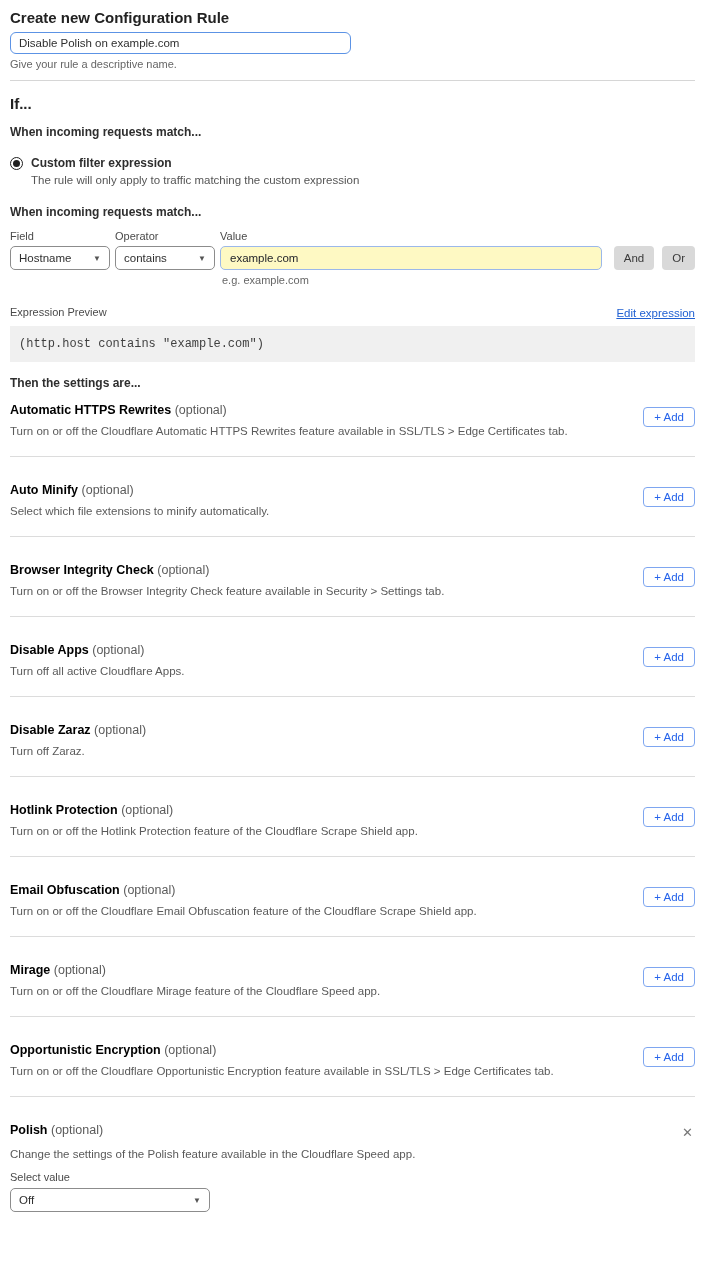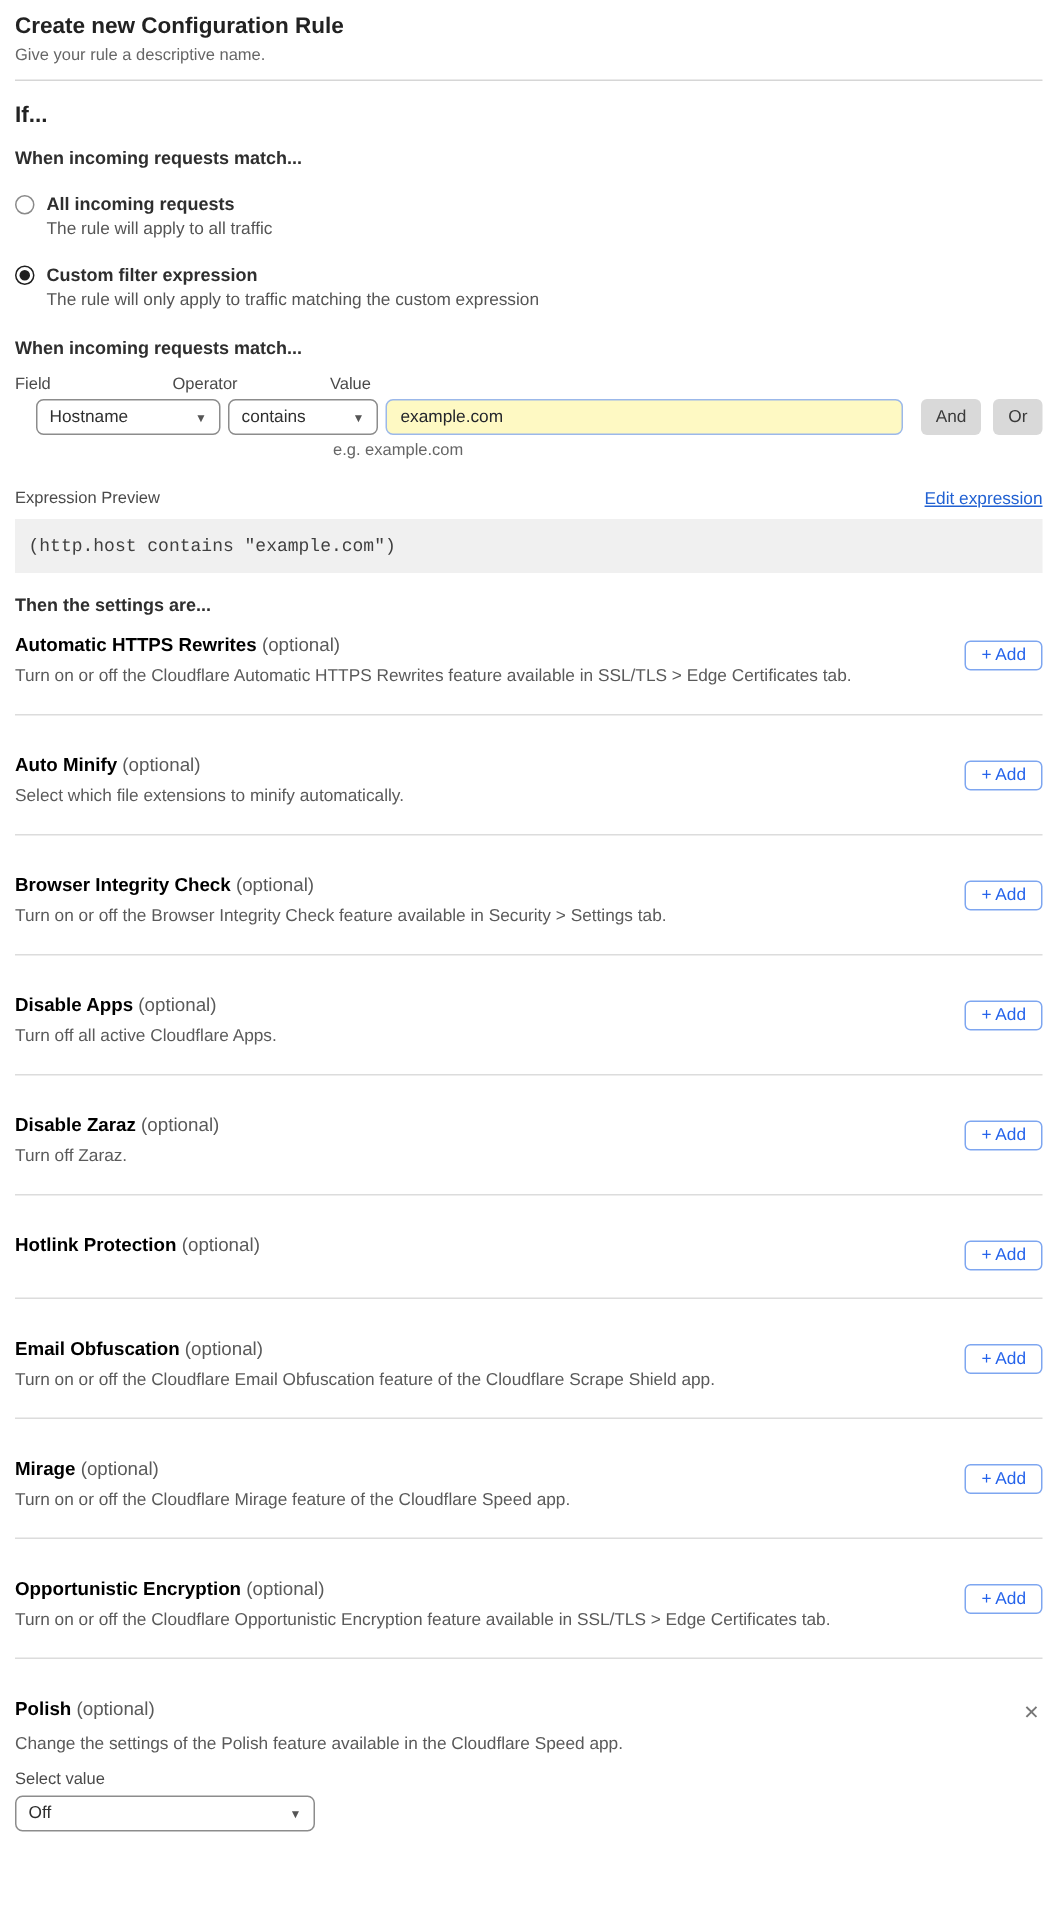--- a/index.html
+++ b/index.html
@@ -51,21 +51,21 @@
   .builder-labels .lbl-field { width: 105px; }
   .builder-labels .lbl-operator { width: 105px; }
   .builder-labels .lbl-value { flex: 1; }
   .builder-row { display: flex; margin-top: 3px; align-items: center; }
   .fake-select {
     height: 24px; border: 1px solid #8c8c8c; border-radius: 5px; background: #fff;
     display: flex; align-items: center; padding: 0 8px; font-size: 11.5px; color: #2f2f2f;
     cursor: pointer;
   }
   .fake-select .caret { margin-left: auto; font-size: 8px; color: #555; padding-left: 6px; }
-  .sel-field { width: 123px; margin-right: 5px; margin-left: 14px; }
+  .sel-field { width: 100px; margin-right: 5px; }
   .sel-operator { width: 100px; margin-right: 5px; }
   .value-input {
     flex: 1; height: 24px; border: 1px solid #9bb8ea; border-radius: 5px;
     background: #fef9c3; padding: 0 9px; font-size: 11.5px; color: #23252b;
     font-family: "Liberation Sans", "DejaVu Sans", sans-serif; outline: none;
   }
   .connector-btn {
     height: 24px; border: none; border-radius: 4px; background: #d9d9d9;
     color: #3a3a3a; font-size: 11.5px; padding: 0 10px; cursor: pointer;
     font-family: "Liberation Sans", "DejaVu Sans", sans-serif;
@@ -113,34 +113,28 @@
   .polish-select-label { font-size: 11px; color: #4a4a4a; margin-top: 10px; line-height: 13px; }
   .sel-polish { width: 200px; margin-top: 4px; }
 </style>
 </head>
 <body>
 
 <div class="page">
 
   <h1 class="page-title">Create new Configuration Rule</h1>
 
+  <input class="rule-name-input" type="text" value="Disable Polish on example.com" style="">
   <div class="helper-text">Give your rule a descriptive name.</div>
 
   <hr class="full-divider">
 
   <h2 class="if-heading">If...</h2>
   <div class="bold-label">When incoming requests match...</div>
 
-  <div class="radio-option">
-    <span class="radio-circle"></span>
-    <span class="radio-texts">
-      <span class="radio-label" style="display:block">All incoming requests</span>
-      <span class="radio-desc" style="display:block">The rule will apply to all traffic</span>
-    </span>
-  </div>
 
   <div class="radio-option selected">
     <span class="radio-circle"></span>
     <span class="radio-texts">
       <span class="radio-label" style="display:block">Custom filter expression</span>
       <span class="radio-desc" style="display:block">The rule will only apply to traffic matching the custom expression</span>
     </span>
   </div>
 
   <div class="bold-label builder-heading">When incoming requests match...</div>
@@ -240,20 +234,21 @@
     </div>
   </div>
 
   <div class="setting-item">
     <div class="si-header">
       <div class="si-titles">
         <div class="si-title-line">
           <span class="si-title">Hotlink Protection</span>
           <span class="si-optional">(optional)</span>
         </div>
+        <div class="si-desc">Turn on or off the Hotlink Protection feature of the Cloudflare Scrape Shield app.</div>
       </div>
       <button class="add-btn si-add">+ Add</button>
     </div>
   </div>
 
   <div class="setting-item">
     <div class="si-header">
       <div class="si-titles">
         <div class="si-title-line">
           <span class="si-title">Email Obfuscation</span>

